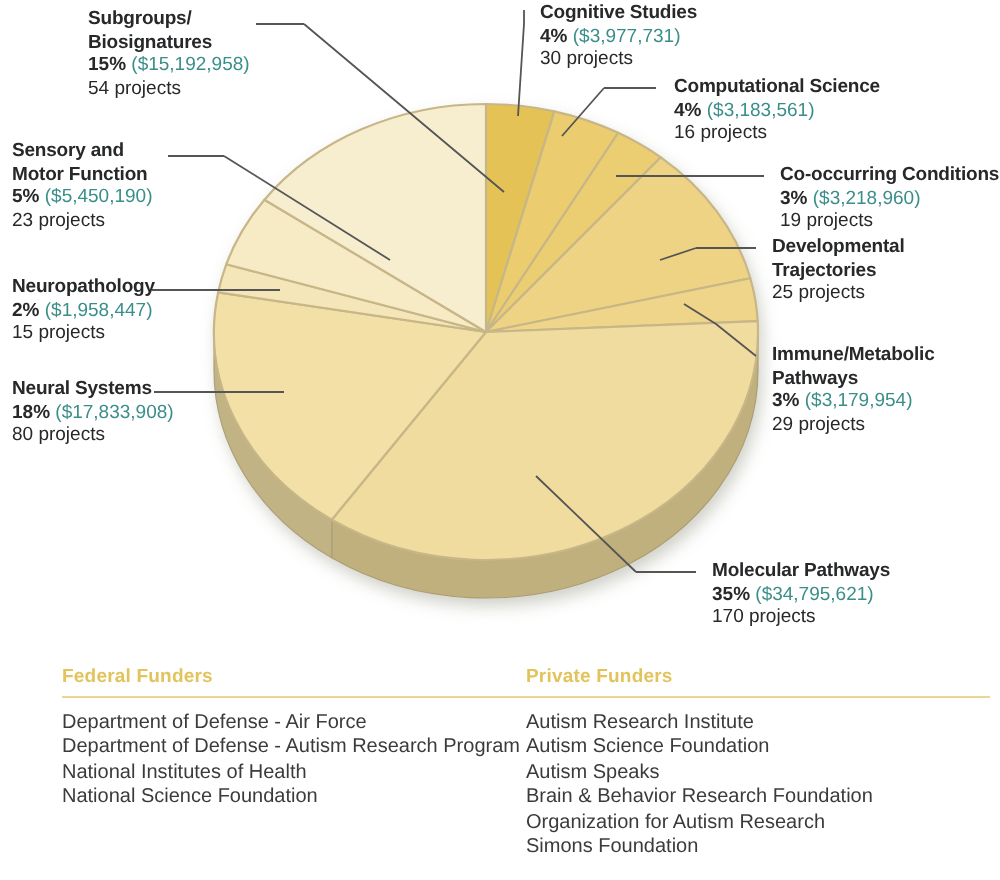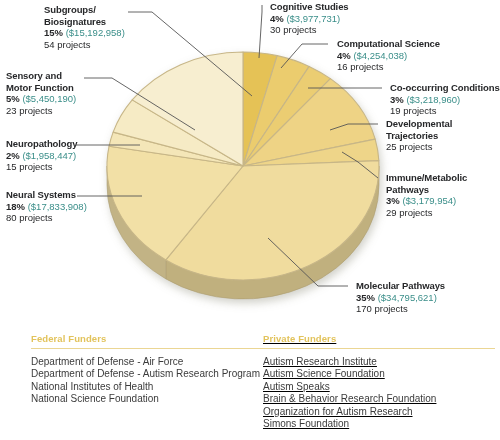--- a/index.html
+++ b/index.html
@@ -29,21 +29,21 @@
   .callout .cl-value { font-weight: 700; color:#27282a; }
   .callout .cl-value .amt { font-weight: 400; color:#3a8e89; }
   .callout .cl-proj { font-weight: 400; color:#27282a; }
   .callout.right { text-align: left; }
   .callout.left  { text-align: left; }
 
   
   #funders { position:absolute; left:0; top:325px; width:500px; height:115px; }
   .fund-col { position:absolute; top:8px; }
   .fund-col.federal { left:10px; width:235px;margin-left:21px; }
-  .fund-col.private { left:263px; width:232px;text-decoration:underline; }
+  .fund-col.private { left:263px; width:232px; }
   .fund-head {
     font-size: 9.5px; font-weight: 700; color:#e2c35c;
     padding-bottom: 4px; letter-spacing:0.1px;
   }
   .fund-rule { height:1px; background:#ebd693; margin-bottom:7px; }
   .fund-list { list-style:none; margin:0; padding:0; }
   .fund-list li {
     font-size: 10px; line-height: 12.4px; color:#3b3b3b;
     white-space: nowrap;
   }
@@ -126,21 +126,21 @@
     </div>
 
     <div class="callout right" style="left:270px; top:1px;">
       <div class="cl-title">Cognitive Studies</div>
       <div class="cl-value"><span>4%</span> <span class="amt">($3,977,731)</span></div>
       <div class="cl-proj">30 projects</div>
     </div>
 
     <div class="callout right" style="left:337px; top:38px;">
       <div class="cl-title">Computational Science</div>
-      <div class="cl-value"><span>4%</span> <span class="amt">($4,254,038)</span></div>
+      <div class="cl-value"><span>4%</span> <span class="amt">($3,183,561)</span></div>
       <div class="cl-proj">16 projects</div>
     </div>
 
     <div class="callout right" style="left:390px; top:82px;">
       <div class="cl-title">Co-occurring Conditions</div>
       <div class="cl-value"><span>3%</span> <span class="amt">($3,218,960)</span></div>
       <div class="cl-proj">19 projects</div>
     </div>
 
     <div class="callout right" style="left:386px; top:118px;">

